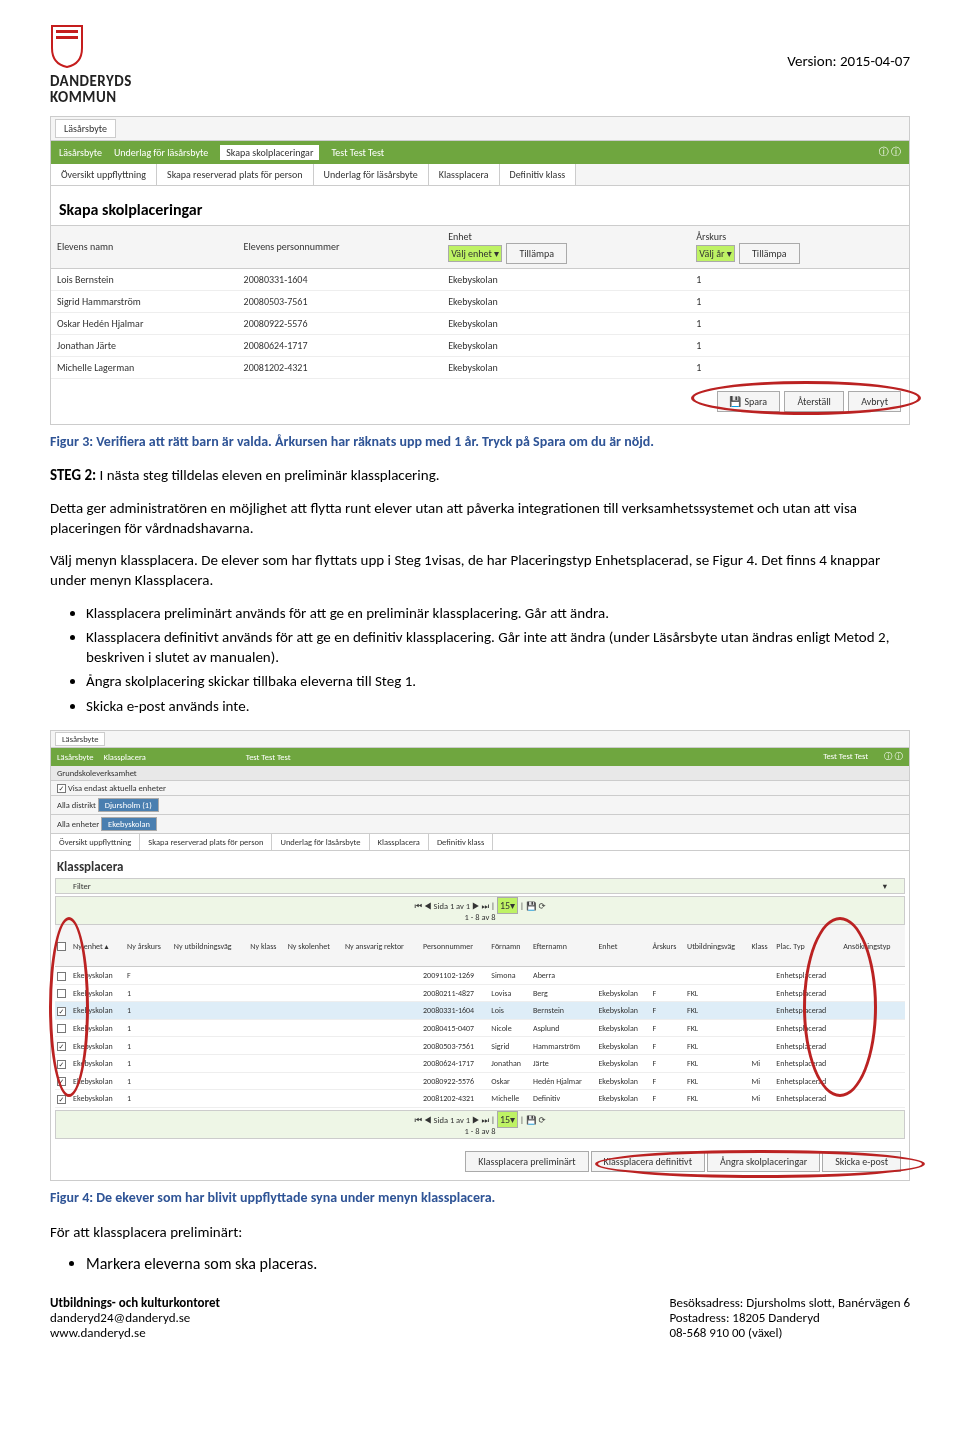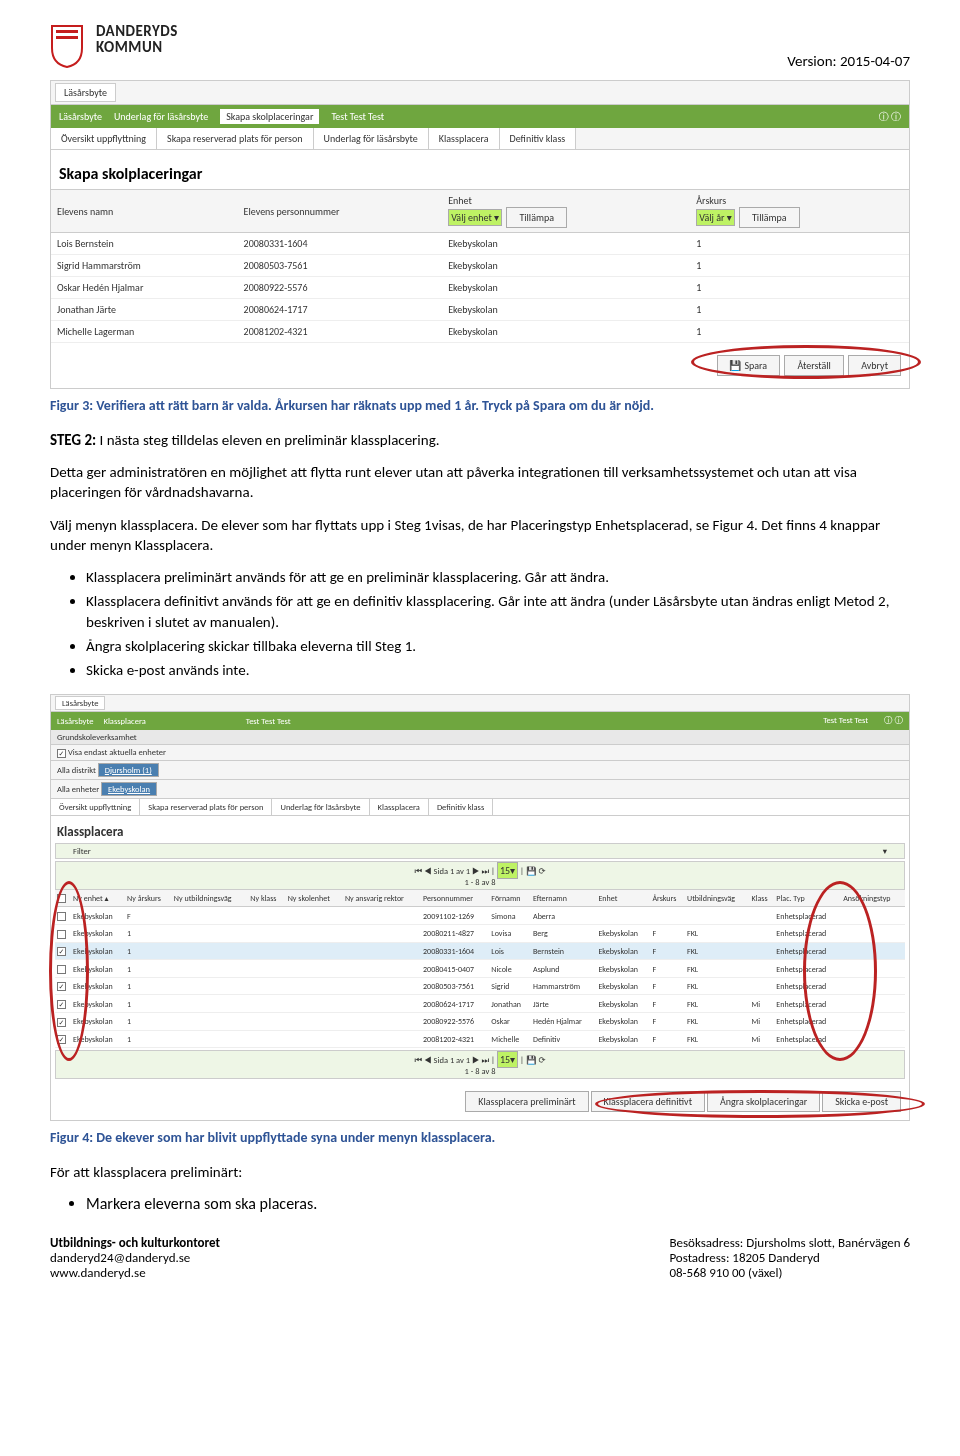--- a/index.html
+++ b/index.html
@@ -1,18 +1,18 @@
 <!DOCTYPE html>
 <html><head>
 <meta charset="utf-8">
 <style>
   * { box-sizing: border-box; margin: 0; padding: 0; }
   body { font-family: Calibri, Arial, sans-serif; font-size: 14px; color: #000; background: #fff; width: 960px; margin: 0 auto; padding: 0 50px 30px; position: relative; }
   .doc-header { display: flex; justify-content: space-between; align-items: flex-start; padding: 24px 0 10px; }
-  .logo-block { display: flex; align-items: flex-start; gap: 12px; }
+  .logo-block { display: flex; align-items: flex-start; gap: 6px; flex-direction: column; }
   .shield { width: 34px; height: 44px; }
   .logo-text { line-height: 1.05; font-weight: 700; font-size: 15px; letter-spacing: 0.5px; color: #222; }
   .version { font-size: 15px; color: #000; margin-top: 28px; }
   
   .ss { border: 1px solid #ccc; background: #fff; font-size: 10px; color: #333; margin-bottom: 8px; }
   .ss-tabrow { background: #f5f5f5; padding: 2px 4px; border-bottom: 1px solid #ccc; }
   .ss-tab { display: inline-block; padding: 2px 8px; border: 1px solid #ccc; background: #fff; font-size: 10px; }
   .ss-green { background: #6fa63f; color: #fff; padding: 4px 8px; display: flex; align-items: center; gap: 10px; justify-content: space-between; }
   .ss-green-left { display: flex; gap: 12px; align-items: center; }
   .ss-subtabs { background: #f5f5f5; border-bottom: 1px solid #ccc; }
@@ -33,28 +33,28 @@
   .step b { color: #000; }
   ul.doc { margin: 0 0 14px 36px; }
   ul.doc li { margin: 4px 0; font-size: 15px; line-height: 1.35; }
   
   .ss2 { border: 1px solid #ccc; background: #fff; font-size: 8.5px; color: #333; margin: 2px 0 8px; position: relative; }
   .ss2 .tabrow { background: #f5f5f5; padding: 1px 4px; border-bottom: 1px solid #ccc; }
   .ss2 .tab { display: inline-block; padding: 1px 6px; border: 1px solid #ccc; background: #fff; font-size: 8.5px; }
   .ss2-green { background: #6fa63f; color: #fff; padding: 3px 6px; font-size: 8.5px; display: flex; justify-content: space-between; align-items: center; }
   .ss2-greenL { display: flex; gap: 10px; }
   .ss2-row { padding: 2px 6px; background: #f5f5f5; border-bottom: 1px solid #ccc; font-size: 8.5px; }
-  .ss2-chip { display: inline-block; padding: 1px 6px; border: 1px solid #aaa; background: #fff; font-size: 8.5px; margin-right: 2px; text-decoration: underline; }
+  .ss2-chip { display: inline-block; padding: 1px 6px; border: 1px solid #aaa; background: #fff; font-size: 8.5px; margin-right: 2px; }
   .ss2-subtabs { background: #fff; border-bottom: 1px solid #ccc; }
   .ss2-subtab { display: inline-block; padding: 3px 8px; border-right: 1px solid #ccc; font-size: 8.5px; background: #fff; }
   .ss2-h { padding: 8px 6px 4px; font-weight: 700; font-size: 13px; }
   .ss2-filter { background: #eef6e6; border: 1px solid #ccc; margin: 0 4px; padding: 2px 17px; font-size: 8.5px; display: flex; justify-content: space-between; align-items: center; }
   .ss2-pager { background: #eef6e6; display: flex; justify-content: space-between; align-items: center; padding: 2px 6px; border: 1px solid #ccc; margin: 2px 4px 0; font-size: 8.5px; flex-direction: column; }
   .ss2-table { width: calc(100% - 8px); margin: 0 4px; border-collapse: collapse; font-size: 8px; }
-  .ss2-table th { background: #f5f5f5; border-bottom: 1px solid #ccc; padding: 3px 2px; text-align: left; font-weight: 400; white-space: nowrap; }
+  .ss2-table th { background: #f5f5f5; border-bottom: 1px solid #ccc; padding: 15px 2px; text-align: left; font-weight: 400; white-space: nowrap; }
   .ss2-table td { padding: 3px 2px; border-bottom: 1px solid #eee; white-space: nowrap; }
   .ss2-table tr.hi td { background: #deedf7; }
   .cb { display: inline-block; width: 9px; height: 9px; border: 1px solid #777; background: #fff; vertical-align: middle; text-align: center; line-height: 7px; font-size: 7px; }
   .ss2-btnrow { text-align: right; padding: 10px 8px 8px; position: relative; }
   .oval2 { width: 330px; height: 28px; right: -16px; bottom: 2px; }
   .oval3 { width: 74px; height: 180px; right: 32px; top: 186px; }
   .oval4 { width: 40px; height: 180px; left: -2px; top: 186px; }
   
   .footer { display: flex; justify-content: space-between; font-size: 13px; margin-top: 22px; }
   .final-ul { list-style: disc; margin: 6px 0 6px 36px; }

